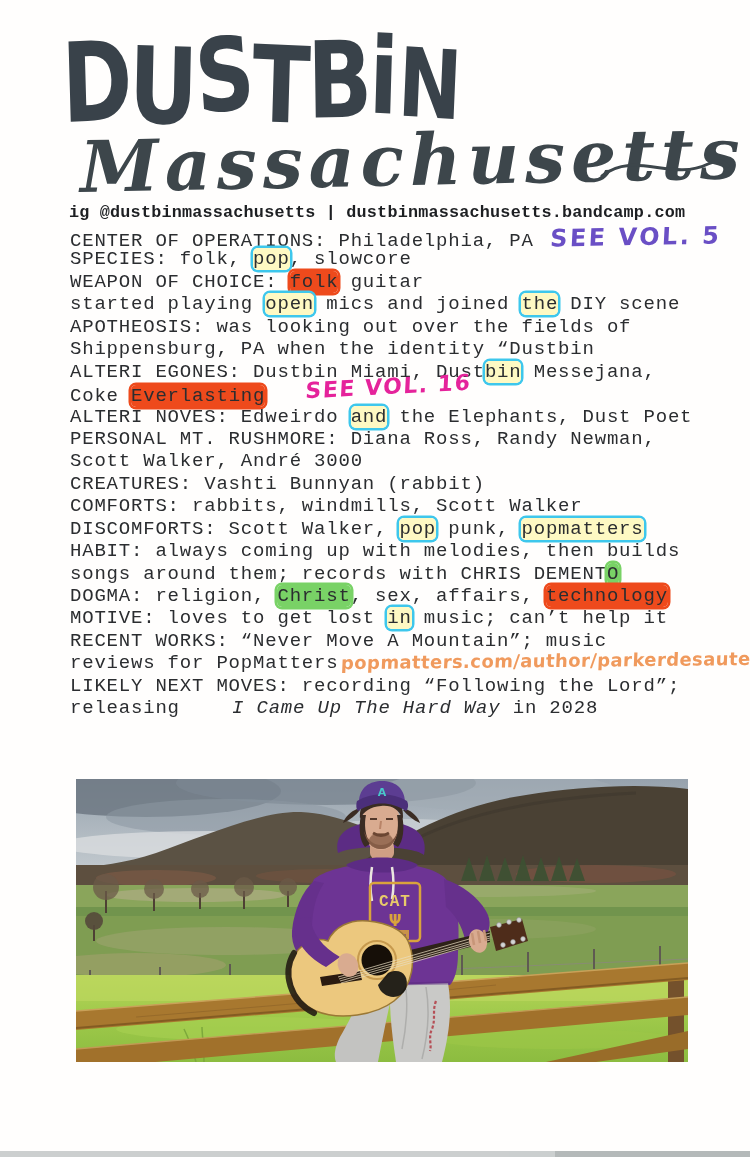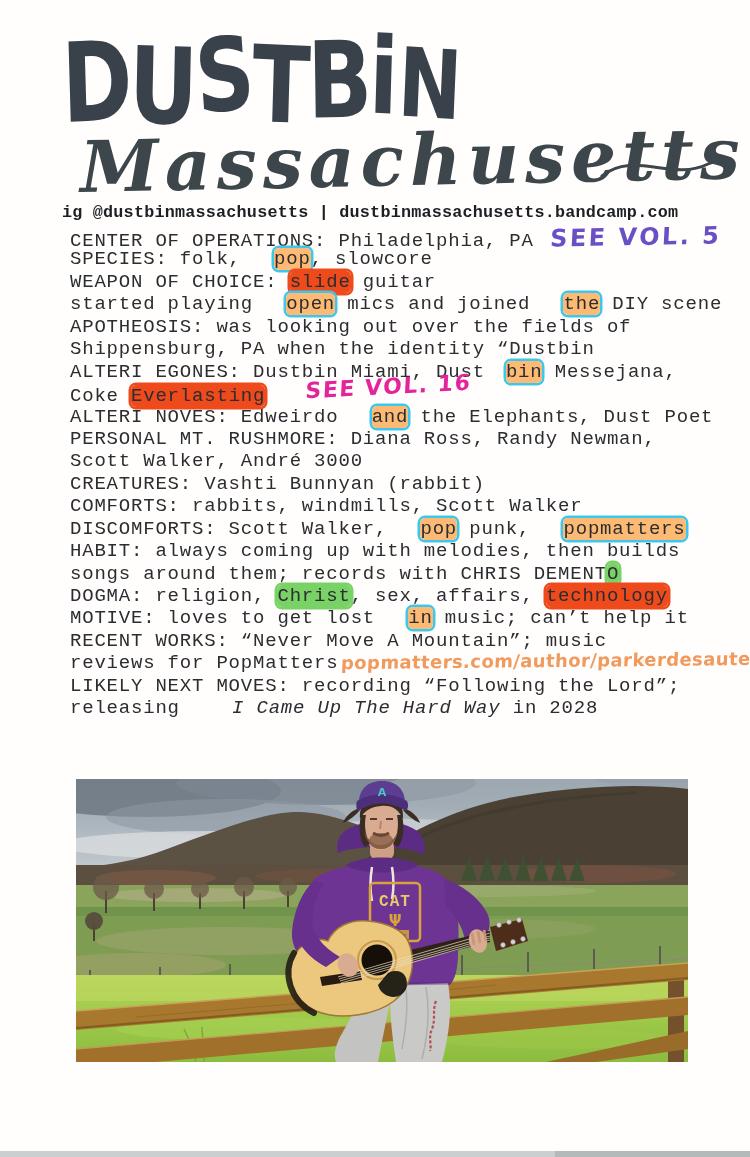--- a/index.html
+++ b/index.html
@@ -17,28 +17,28 @@
   .L3{transform:rotate(2deg) translateY(3px);}
   .L4{transform:rotate(-1deg) translateY(-2px);}
   .L5{transform:translateY(-6px) rotate(2deg);}
   .L6{transform:rotate(3deg) scale(.9) translateY(2px);}
 
   .script-title{position:absolute;left:80px;top:118px;
         font-family:"DejaVu Serif",serif;font-style:italic;font-weight:600;
         font-size:71px;letter-spacing:6px;color:#3d464b;transform:rotate(-1.2deg);white-space:nowrap;}
   .swash{position:absolute;left:600px;top:152px;}
 
-  .ig-line{position:absolute;left:62px;top:203px;font-weight:bold;font-size:16.8px;
+  .ig-line{position:absolute;left:69px;top:203px;font-weight:bold;font-size:16.8px;
         letter-spacing:0.2px;color:#1d1f22;white-space:nowrap;}
 
   
   .profile{position:absolute;left:70px;top:226px;width:680px;}
   .pline{white-space:pre;font-size:19px;line-height:22.45px;height:22.45px;letter-spacing:0.8px;}
   .hl{border-radius:5px;}
-  .hl-cyan{background:#fdba74;box-shadow:0 0 0 2.5px #3ec7ec;margin-left:21px;}
+  .hl-cyan{background:#fef9c3;box-shadow:0 0 0 2.5px #3ec7ec;}
   .hl-orange{background:#ee4a1c;box-shadow:0 0 0 2.5px #ee4a1c;}
   .hl-green{background:#79d266;box-shadow:0 0 0 2.5px #79d266;}
   .it{font-style:italic;margin-left:40px;}
 
   .hand{display:inline-block;font-family:"DejaVu Sans",sans-serif;font-weight:700;line-height:1;}
   .hand-purple{color:#6a4fc5;font-size:24px;letter-spacing:2.5px;margin-left:16px;
         transform:rotate(-1deg) skewX(-4deg) translateY(-1px);}
   .hand-pink{color:#e5239b;font-size:22px;letter-spacing:1.5px;margin-left:40px;
         transform:rotate(-3deg) skewX(-6deg) translateY(-7px);}
   .hand-orange{color:#f09a5d;font-size:18px;letter-spacing:0.4px;margin-left:3px;
@@ -59,21 +59,21 @@
   <div class="logo" id="title-letters"><span class="tl L0">D</span><span class="tl L1">U</span><span class="tl L2">S</span><span class="tl L3">T</span><span class="tl L4">B</span><span class="tl L5">i</span><span class="tl L6">N</span></div>
   <div class="script-title">Massachusetts</div>
   <svg class="swash" width="130" height="40">
     <path d="M2,24 C34,-2 72,30 108,12 C118,7 124,9 128,14" fill="none" stroke="#3d464b" stroke-width="3" stroke-linecap="round"></path>
   </svg>
   <div class="ig-line">ig @dustbinmassachusetts | dustbinmassachusetts.bandcamp.com</div>
 
   <div class="profile" id="profile-lines">
       <div class="pline"><span>CENTER OF OPERATIONS: Philadelphia, PA</span><span class="hand hand-purple">SEE VOL. 5</span></div>
       <div class="pline"><span>SPECIES: folk, </span><span class="hl hl-cyan">pop</span><span>, slowcore</span></div>
-      <div class="pline"><span>WEAPON OF CHOICE: </span><span class="hl hl-orange">slide</span><span> guitar</span></div>
+      <div class="pline"><span>WEAPON OF CHOICE: </span><span class="hl hl-orange">folk</span><span> guitar</span></div>
       <div class="pline"><span>started playing </span><span class="hl hl-cyan">open</span><span> mics and joined </span><span class="hl hl-cyan">the</span><span> DIY scene</span></div>
       <div class="pline"><span>APOTHEOSIS: was looking out over the fields of</span></div>
       <div class="pline"><span>Shippensburg, PA when the identity “Dustbin</span></div>
       <div class="pline"><span>ALTERI EGONES: Dustbin Miami, Dust</span><span class="hl hl-cyan">bin</span><span> Messejana,</span></div>
       <div class="pline"><span>Coke </span><span class="hl hl-orange">Everlasting</span><span class="hand hand-pink">SEE VOL. 16</span></div>
       <div class="pline"><span>ALTERI NOVES: Edweirdo </span><span class="hl hl-cyan">and</span><span> the Elephants, Dust Poet</span></div>
       <div class="pline"><span>PERSONAL MT. RUSHMORE: Diana Ross, Randy Newman,</span></div>
       <div class="pline"><span>Scott Walker, André 3000</span></div>
       <div class="pline"><span>CREATURES: Vashti Bunnyan (rabbit)</span></div>
       <div class="pline"><span>COMFORTS: rabbits, windmills, Scott Walker</span></div>

